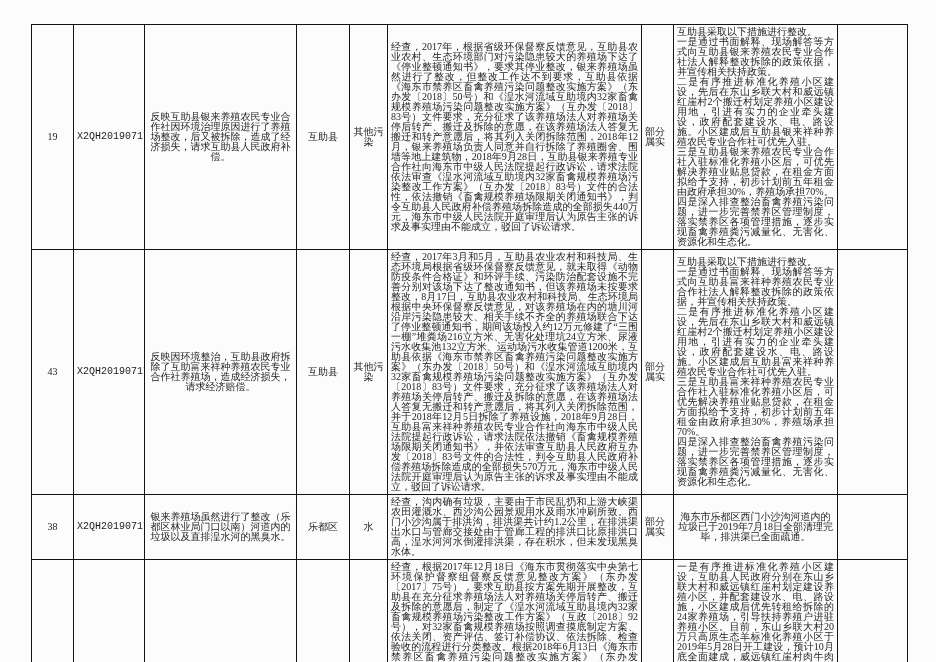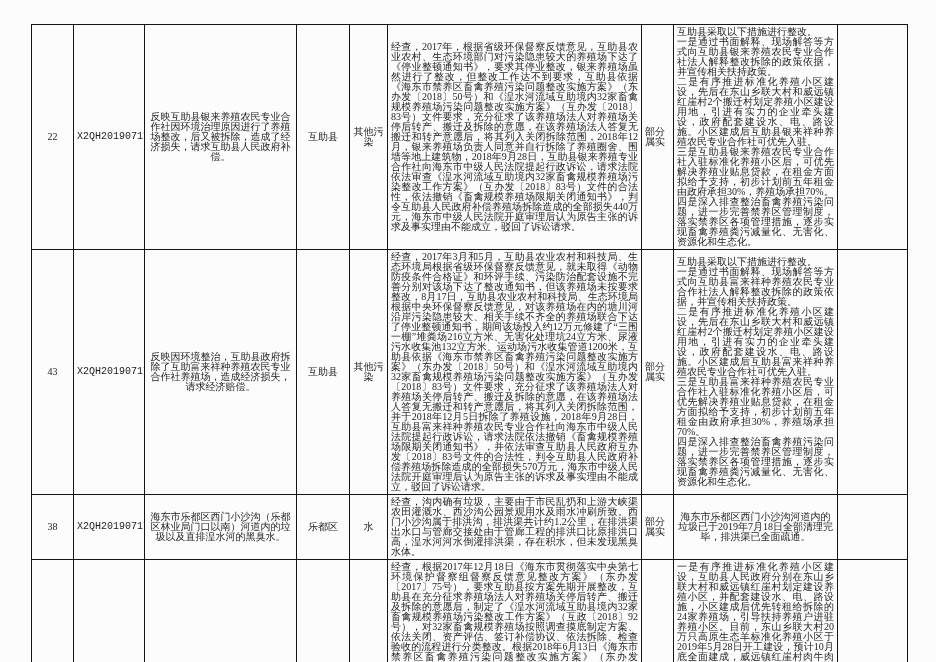--- a/index.html
+++ b/index.html
@@ -84,21 +84,21 @@
         <col style="width:152px">
       <col style="width:53px">
         <col style="width:38px">
         <col style="width:254px">
       <col style="width:32px">
         <col style="width:164px">
         <col style="width:70px">
     </colgroup>
     <tbody>
       <tr class="r0">
-        <td class="cell-seq">22</td>
+        <td class="cell-seq">19</td>
         <td class="cell-code">X2QH201907170007</td>
         <td class="cell-complaint">反映互助县银来养殖农民专业合作社因环境治理原因进行了养殖场整改，后又被拆除，造成了经济损失，请求互助县人民政府补偿。</td>
         <td class="cell-region">互助县</td>
         <td class="cell-type">其他污染</td>
         <td class="cell-invest">经查，2017年，根据省级环保督察反馈意见，互助县农业农村、生态环境部门对污染隐患较大的养殖场下达了《停业整顿通知书》，要求其停业整改，银来养殖场虽然进行了整改，但整改工作达不到要求，互助县依据《海东市禁养区畜禽养殖污染问题整改实施方案》（东办发〔2018〕50号）和《湟水河流域互助境内32家畜禽规模养殖场污染问题整改实施方案》（互办发〔2018〕83号）文件要求，充分征求了该养殖场法人对养殖场关停后转产、搬迁及拆除的意愿，在该养殖场法人答复无搬迁和转产意愿后，将其列入关闭拆除范围，2018年12月，银来养殖场负责人同意并自行拆除了养殖圈舍、围墙等地上建筑物，2018年9月28日，互助县银来养殖专业合作社向海东市中级人民法院提起行政诉讼，请求法院依法审查《湟水河流域互助境内32家畜禽规模养殖场污染整改工作方案》（互办发〔2018〕83号）文件的合法性，依法撤销《畜禽规模养殖场限期关闭通知书》，判令互助县人民政府补偿养殖场拆除造成的全部损失440万元，海东市中级人民法院开庭审理后认为原告主张的诉求及事实理由不能成立，驳回了诉讼请求。</td>
         <td class="cell-verdict">部分属实</td>
         <td class="cell-measures">互助县采取以下措施进行整改。
 一是通过书面解释、现场解答等方式向互助县银来养殖农民专业合作社法人解释整改拆除的政策依据，并宣传相关扶持政策。
 二是有序推进标准化养殖小区建设，先后在东山乡联大村和威远镇红崖村2个搬迁村划定养殖小区建设用地，引进有实力的企业牵头建设，政府配套建设水、电、路设施。小区建成后互助县银来祥种养殖农民专业合作社可优先入驻。
 三是互助县银来养殖农民专业合作社入驻标准化养殖小区后，可优先解决养殖业贴息贷款，在租金方面拟给予支持，初步计划前五年租金由政府承担30%，养殖场承担70%。
@@ -116,21 +116,21 @@
         <td class="cell-measures">互助县采取以下措施进行整改。
 一是通过书面解释、现场解答等方式向互助县富来祥种养殖农民专业合作社法人解释整改拆除的政策依据，并宣传相关扶持政策。
 二是有序推进标准化养殖小区建设，先后在东山乡联大村和威远镇红崖村2个搬迁村划定养殖小区建设用地，引进有实力的企业牵头建设，政府配套建设水、电、路设施。小区建成后互助县富来祥种养殖农民专业合作社可优先入驻。
 三是互助县富来祥种养殖农民专业合作社入驻标准化养殖小区后，可优先解决养殖业贴息贷款，在租金方面拟给予支持，初步计划前五年租金由政府承担30%，养殖场承担70%。
 四是深入排查整治畜禽养殖污染问题，进一步完善禁养区管理制度，落实禁养区各项管理措施，逐步实现畜禽养殖粪污减量化、无害化、资源化和生态化。</td>
         <td class="cell-remark"></td>
       </tr>
       <tr class="r2">
         <td class="cell-seq">38</td>
         <td class="cell-code">X2QH201907170009</td>
-        <td class="cell-complaint">海东市乐都区西门小沙沟（乐都区林业局门口以南）河道内的垃圾以及直排湟水河的黑臭水。</td>
+        <td class="cell-complaint">银来养殖场虽然进行了整改（乐都区林业局门口以南）河道内的垃圾以及直排湟水河的黑臭水。</td>
         <td class="cell-region">乐都区</td>
         <td class="cell-type">水</td>
         <td class="cell-invest">经查，沟内确有垃圾，主要由于市民乱扔和上游大峡渠农田灌溉水、西沙沟公园景观用水及雨水冲刷所致。西门小沙沟属于排洪沟，排洪渠共计约1.2公里，在排洪渠出水口与管廊交接处由于管廊工程的排洪口比原排洪口高，湟水河河水倒灌排洪渠，存在积水，但未发现黑臭水体。</td>
         <td class="cell-verdict">部分属实</td>
         <td class="cell-measures cell-measures-center">海东市乐都区西门小沙沟河道内的垃圾已于2019年7月18日全部清理完毕，排洪渠已全面疏通。</td>
         <td class="cell-remark"></td>
       </tr>
       <tr class="r3">
         <td class="cell-seq">25</td>
         <td class="cell-code">X2QH201907180007</td>

